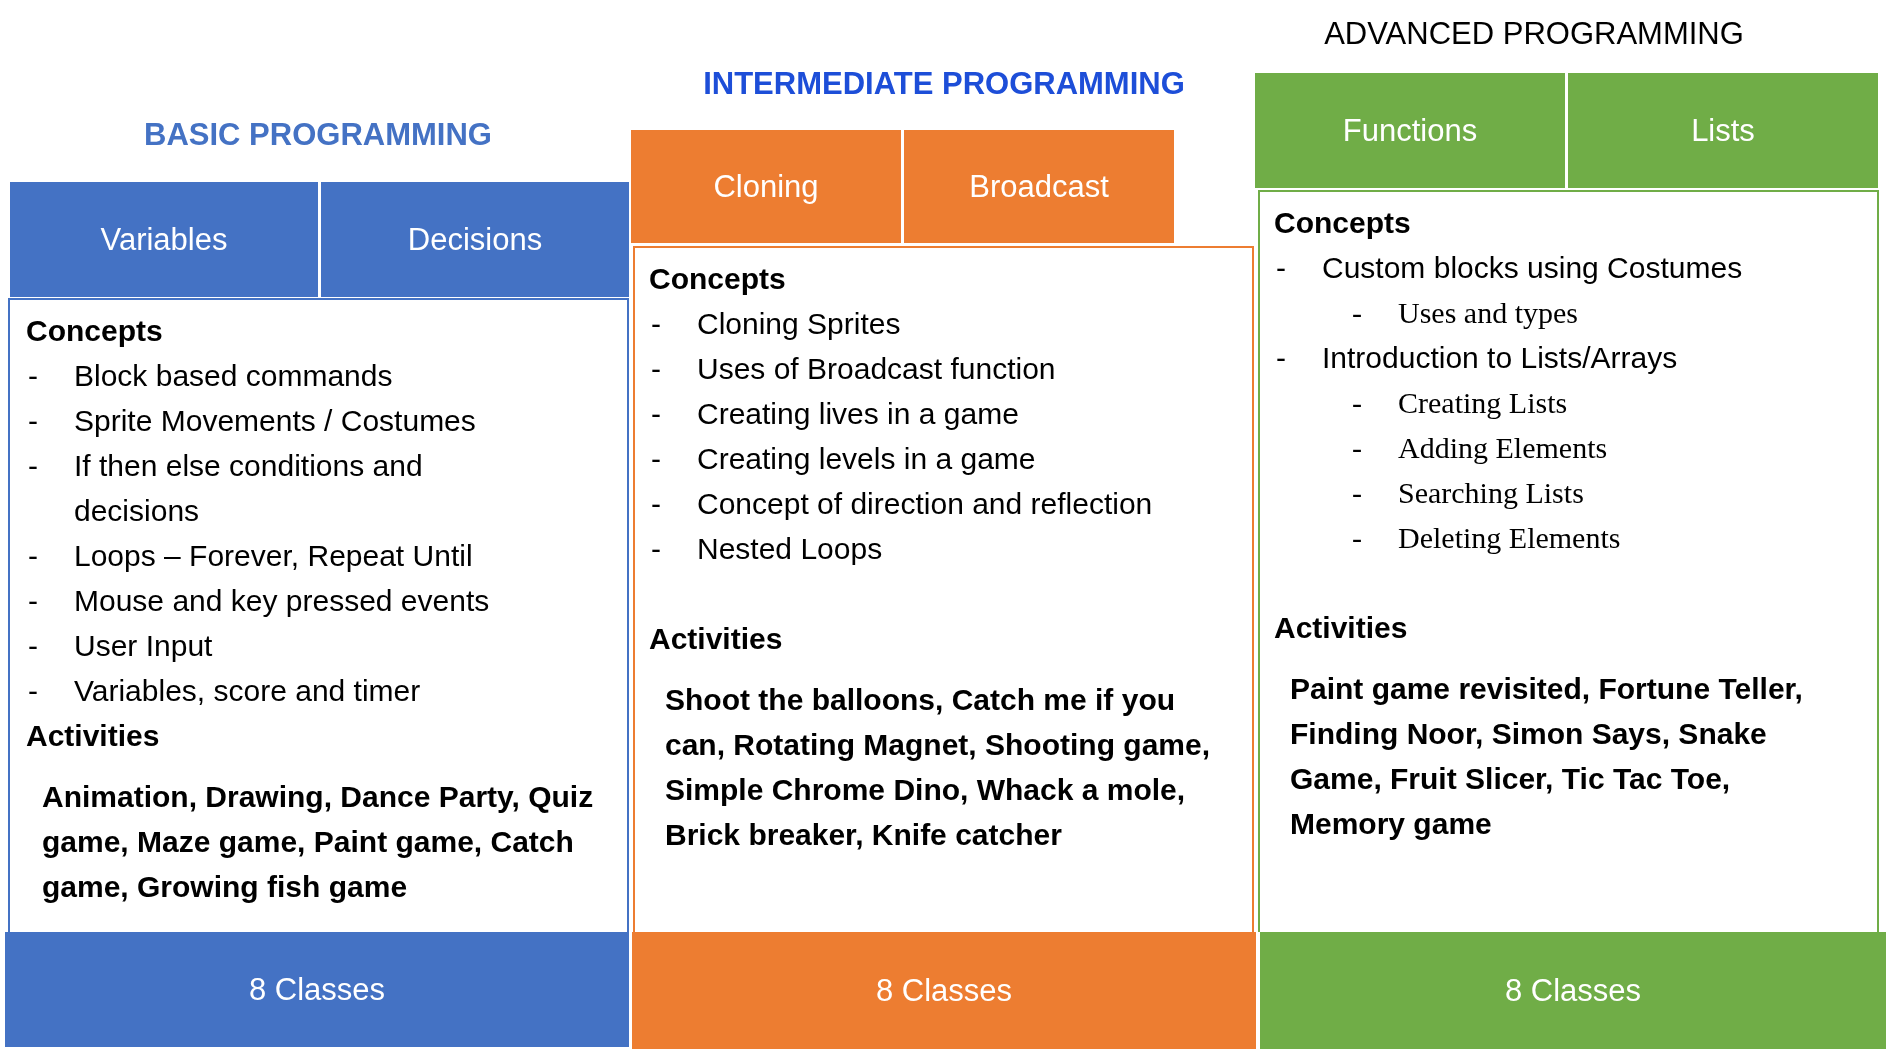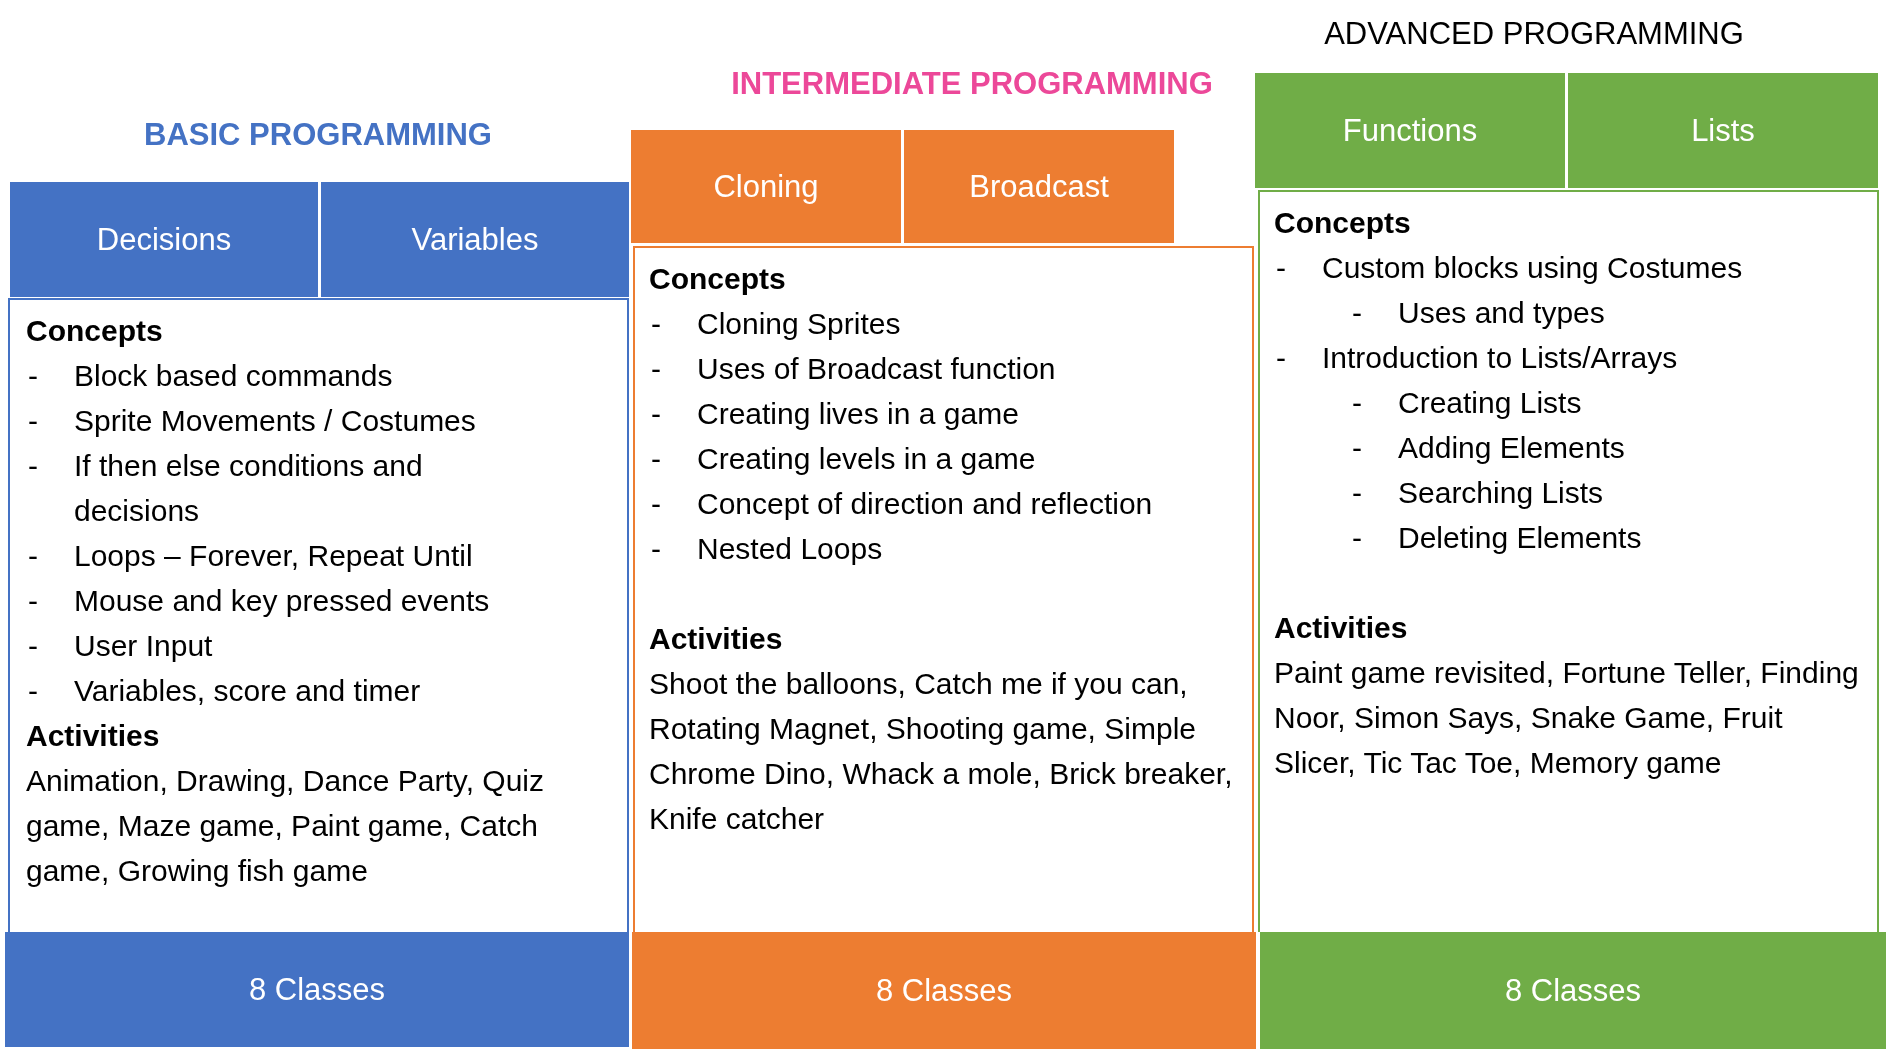--- a/index.html
+++ b/index.html
@@ -24,38 +24,38 @@
     border: 2px solid; border-bottom: none;
     padding: 8px 14px 0 14px;
     font-size: 30px; line-height: 45px;
   }
   .sec-heading { font-weight: bold; }
   ul.concepts { list-style: none; margin: 0; padding: 0; }
   ul.concepts li { position: relative; padding-left: 48px; }
   ul.concepts li::before {
     content: "-"; position: absolute; left: 2px; top: 0;
   }
-  ul.concepts li.sub { padding-left: 124px; }
+  ul.concepts li.sub { padding-left: 124px; font-family: Liberation Serif, serif; }
   ul.concepts li.sub::before { left: 78px; }
-  .activities-text { margin: 0; }
+  .activities-text { margin: 16px; font-weight: bold; }
   .spacer { height: 45px; }
   .band {
     position: absolute; display: flex; align-items: center; justify-content: center;
     color: #fff; font-size: 31px;
   }
 </style>
 </head>
 <body>
 
 <div>
   <div class="level-title bold" style="left:7px; width:622px; top:117px; color:#4472C4;">BASIC PROGRAMMING</div>
 
   <div class="header" style="left:10px; top:182px; width:619px; height:115px; background:#4472C4;">
+    <div class="tab">Variables</div>
     <div class="tab">Decisions</div>
-    <div class="tab">Variables</div>
   </div>
 
   <div class="body-box" style="left:8px; top:298px; width:621px; height:634px; border-color:#4472C4; padding-left:16px;">
     <div class="sec-heading">Concepts</div>
     <ul class="concepts">
       <li>Block based commands</li>
       <li>Sprite Movements / Costumes</li>
       <li style="width:420px;">If then else conditions and decisions</li>
       <li>Loops – Forever, Repeat Until</li>
       <li>Mouse and key pressed events</li>
@@ -65,21 +65,21 @@
     <div class="sec-heading">Activities</div>
     <p class="activities-text">Animation, Drawing, Dance Party, Quiz game, Maze game, Paint game, Catch game, Growing fish game</p>
   </div>
 
   <div class="band" style="left:5px; top:932px; width:624px; height:115px; background:#4472C4;">
     <span>8 Classes</span>
   </div>
 </div>
 
 <div>
-  <div class="level-title bold" style="left:649px; width:646px; top:66px; color:#ec4899;">INTERMEDIATE PROGRAMMING</div>
+  <div class="level-title bold" style="left:621px; width:646px; top:66px; color:#1d4ed8;">INTERMEDIATE PROGRAMMING</div>
 
   <div class="header" style="left:631px; top:130px; width:543px; height:113px; background:#ED7D31;">
     <div class="tab">Cloning</div>
     <div class="tab">Broadcast</div>
   </div>
 
   <div class="body-box" style="left:633px; top:246px; width:621px; height:686px; border-color:#ED7D31;">
     <div class="sec-heading">Concepts</div>
     <ul class="concepts">
       <li>Cloning Sprites</li>

